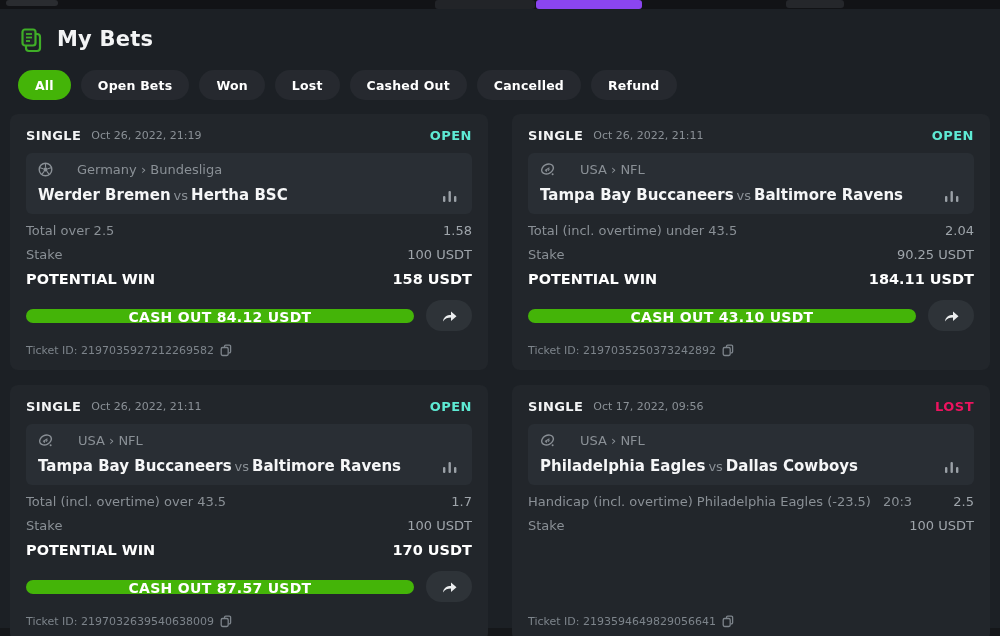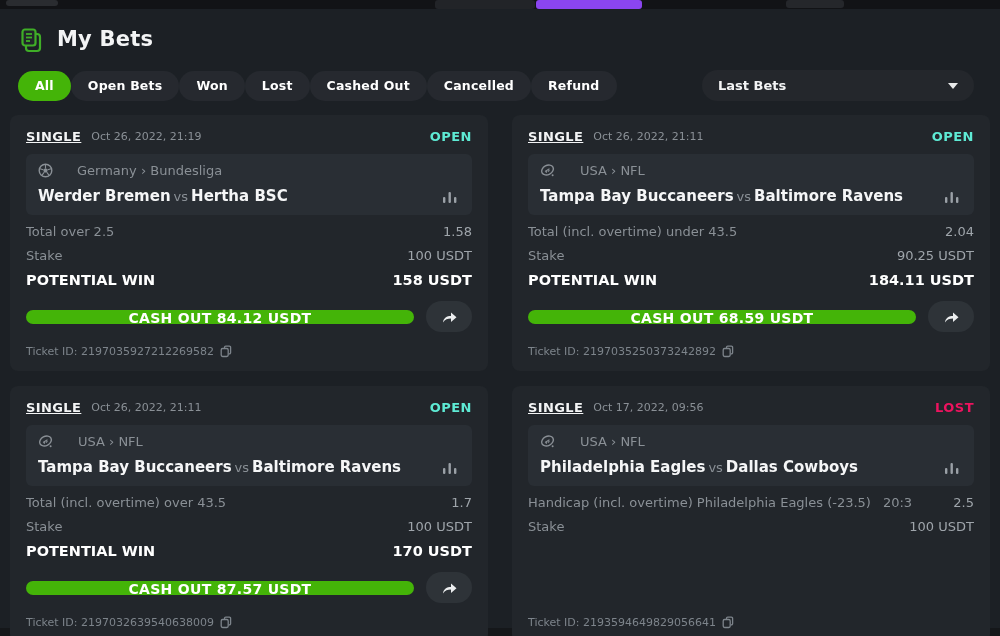--- a/index.html
+++ b/index.html
@@ -18,21 +18,21 @@
 
   .page { height:619px; background:#1c2025; padding:14px 10px 0 10px; }
 
   
   .page-head { display:flex; align-items:flex-start; gap:12px; padding:4px 4px 0 8px; }
   .mybets-icon { width:27px; height:27px; flex:0 0 auto; }
   .page-title { font-size:21px; font-weight:bold; letter-spacing:.2px; }
 
   
   .filter-row { display:flex; align-items:center; margin:16px 4px 0 8px; }
-  .pills { display:flex; gap:0; flex:1; }
+  .pills { display:flex; gap:10px; flex:1; }
   .pill {
     height:30px; padding:0 17px; border:none; border-radius:15px;
     background:#26292f; color:#fff; font-family:inherit;
     font-size:12.5px; font-weight:bold; letter-spacing:.2px; cursor:pointer;
     display:inline-flex; align-items:center;
   }
   .pill.active { background:#44b408; }
   .sort-select {
     width:272px; height:31px; background:#24272c; border-radius:16px;
     display:flex; align-items:center; padding:0 16px; cursor:pointer; margin-right:12px;
@@ -40,21 +40,21 @@
   .sort-select .sort-value { flex:1; font-size:13px; font-weight:bold; }
   .caret { width:0; height:0; border-left:5px solid transparent; border-right:5px solid transparent; border-top:6px solid #e8e9ea; }
 
   
   .cards { display:grid; grid-template-columns:1fr 1fr; gap:15px 24px; margin-top:14px; }
   .card {
     background:#22262b; border-radius:8px; padding:12px 16px 13px 16px;
     display:flex; flex-direction:column; min-height:245px;
   }
   .card-head { display:flex; align-items:center; margin:2px 0 10px 0; }
-  .bet-type { font-size:13px; font-weight:bold; letter-spacing:.4px; margin-right:10px;text-decoration:underline; }
+  .bet-type { font-size:13px; font-weight:bold; letter-spacing:.4px; margin-right:10px; }
   .bet-date { font-size:11px; color:#8a9096; }
   .status { margin-left:auto; font-size:13px; font-weight:bold; letter-spacing:.5px; }
   .status-open { color:#5eead4; }
   .status-lost { color:#ed135f; }
 
   .match-panel { background:#292e34; border-radius:6px; padding:9px 12px 10px 12px; }
   .league-row { display:flex; align-items:center; gap:24px; color:#8a9096; font-size:13px; }
   .league-row svg { display:block; }
   .teams-row { display:flex; align-items:flex-end; margin-top:9px; }
   .teams { flex:1; font-size:15px; font-weight:bold; color:#f5f6f7; }
@@ -107,24 +107,20 @@
 
   <div class="filter-row">
     <div class="pills">
       <button class="pill active">All</button>
       <button class="pill">Open Bets</button>
       <button class="pill">Won</button>
       <button class="pill">Lost</button>
       <button class="pill">Cashed Out</button>
       <button class="pill">Cancelled</button>
       <button class="pill">Refund</button>
-    </div>
-    <div class="sort-select">
-      <span class="sort-value">Last Bets</span>
-      <span class="caret"></span>
     </div>
   </div>
 
   <div class="cards">
 
     <article class="card">
       <div class="card-head">
         <span class="bet-type">SINGLE</span>
         <span class="bet-date">Oct 26, 2022, 21:19</span>
         <span class="status status-open">OPEN</span>
@@ -216,21 +212,21 @@
       </div>
       <div class="row">
         <span class="lbl">Stake</span>
         <span class="val">90.25 USDT</span>
       </div>
       <div class="row potential">
         <span class="lbl">POTENTIAL WIN</span>
         <span class="val">184.11 USDT</span>
       </div>
       <div class="actions">
-        <button class="cashout">CASH OUT 68.59 USDT</button>
+        <button class="cashout">CASH OUT 43.10 USDT</button>
         <button class="share">
           <svg width="17" height="14" viewBox="0 0 17 14">
               <path d="M2 12.5c.6-4.5 3.8-6.4 8-6.4V2.5l5.5 4.7-5.5 4.7V8.6c-3.4 0-6 .9-8 3.9z" fill="#eceeef"></path>
             </svg>
         </button>
       </div>
       <div class="ticket">
         <span><span>Ticket ID:</span> <span>2197035250373242892</span></span>
         <button class="copy-btn">
           <svg width="12" height="13" viewBox="0 0 12 13" fill="none">

